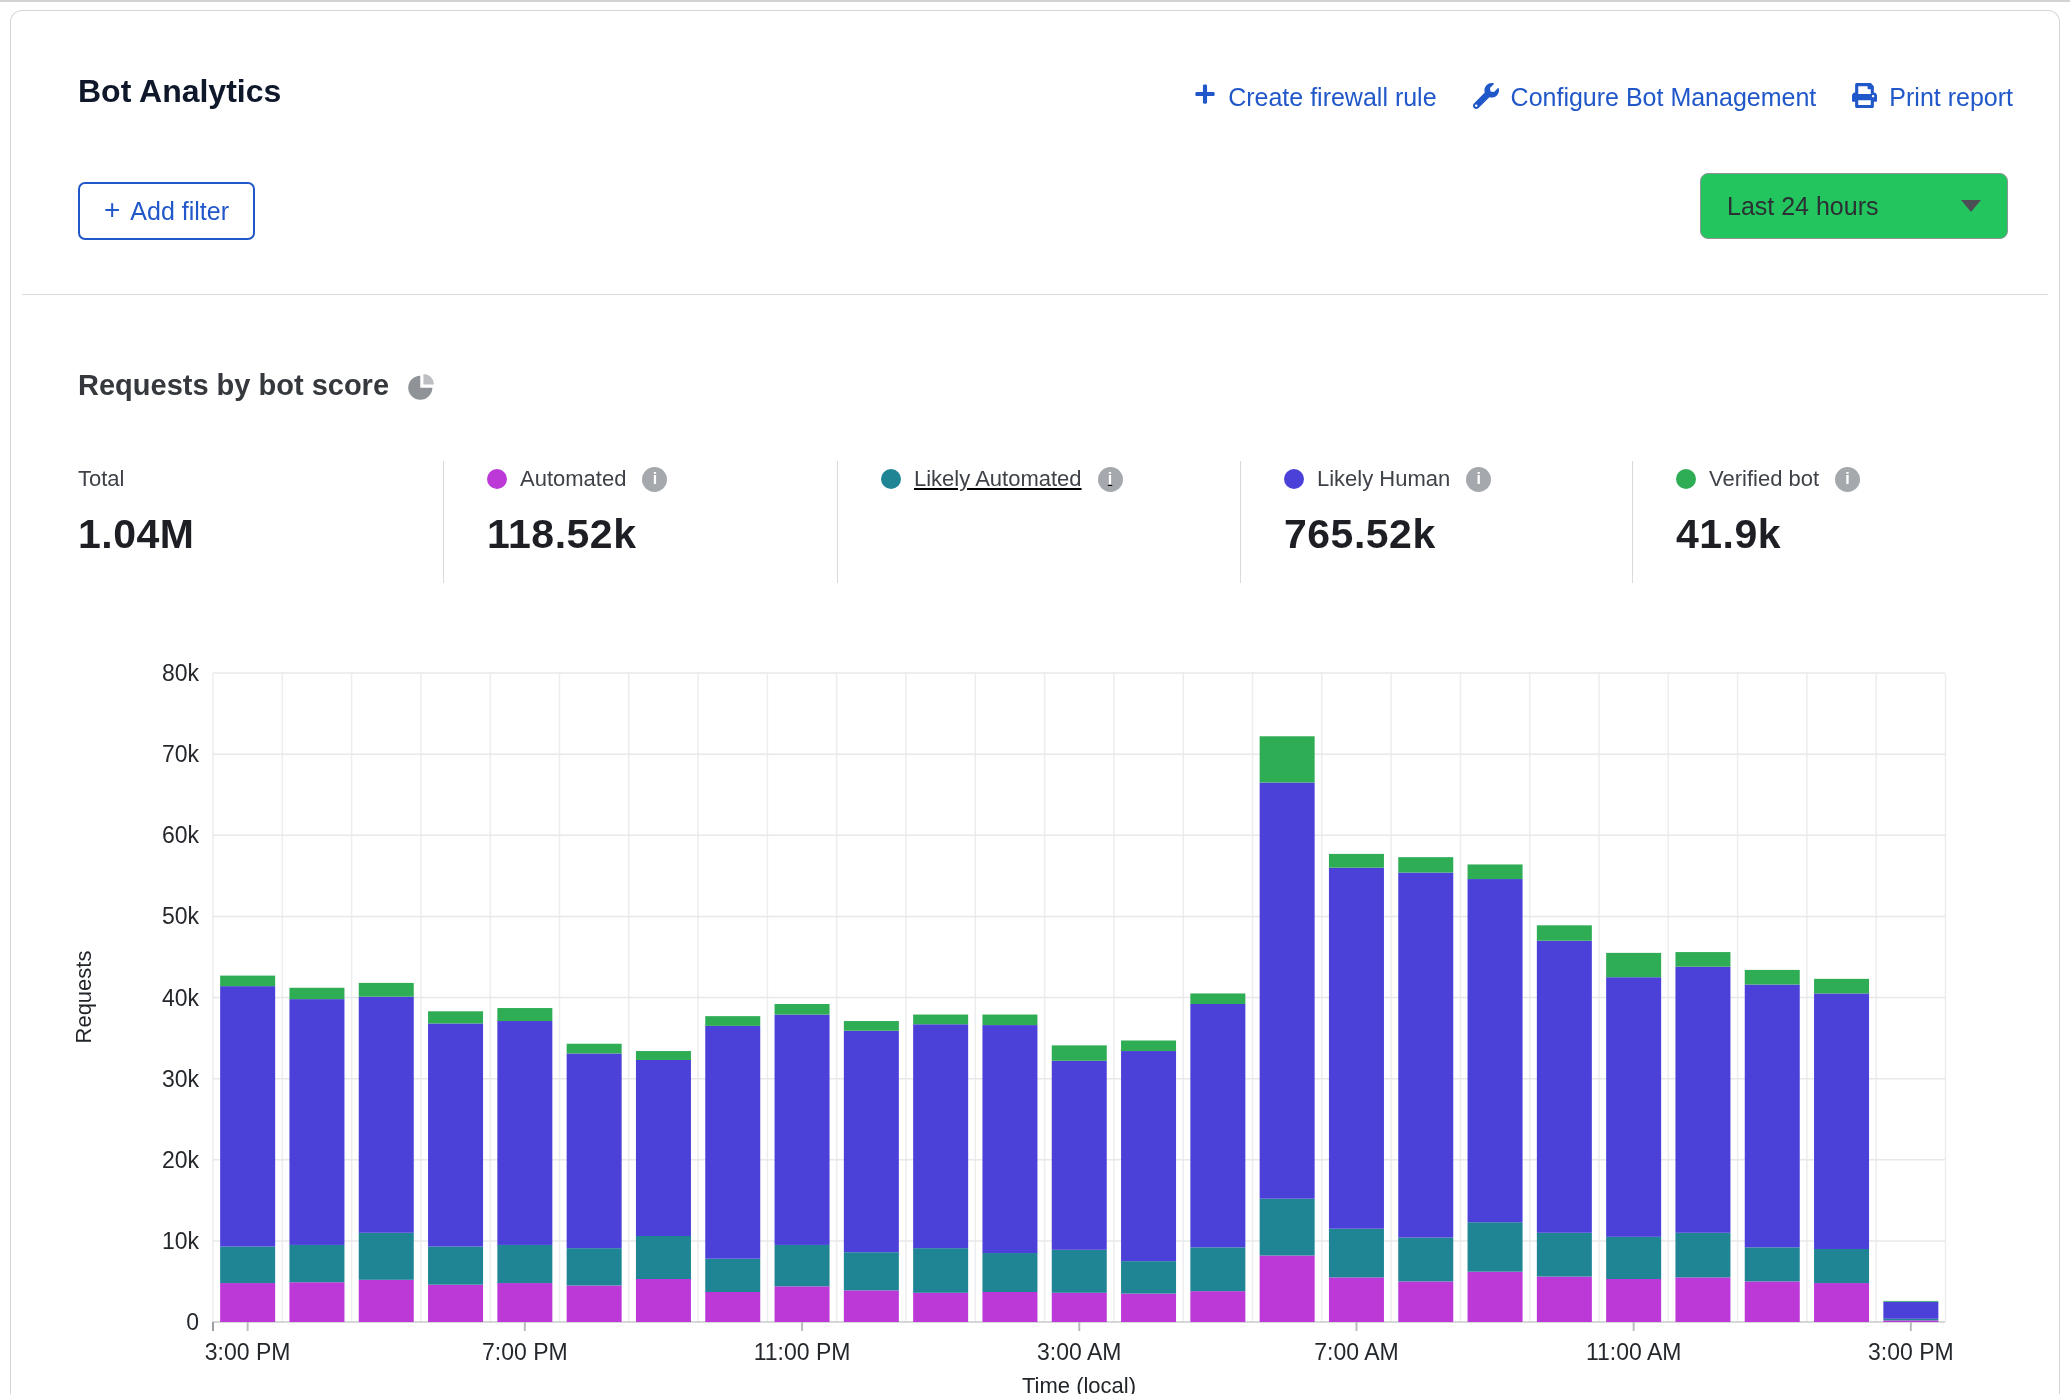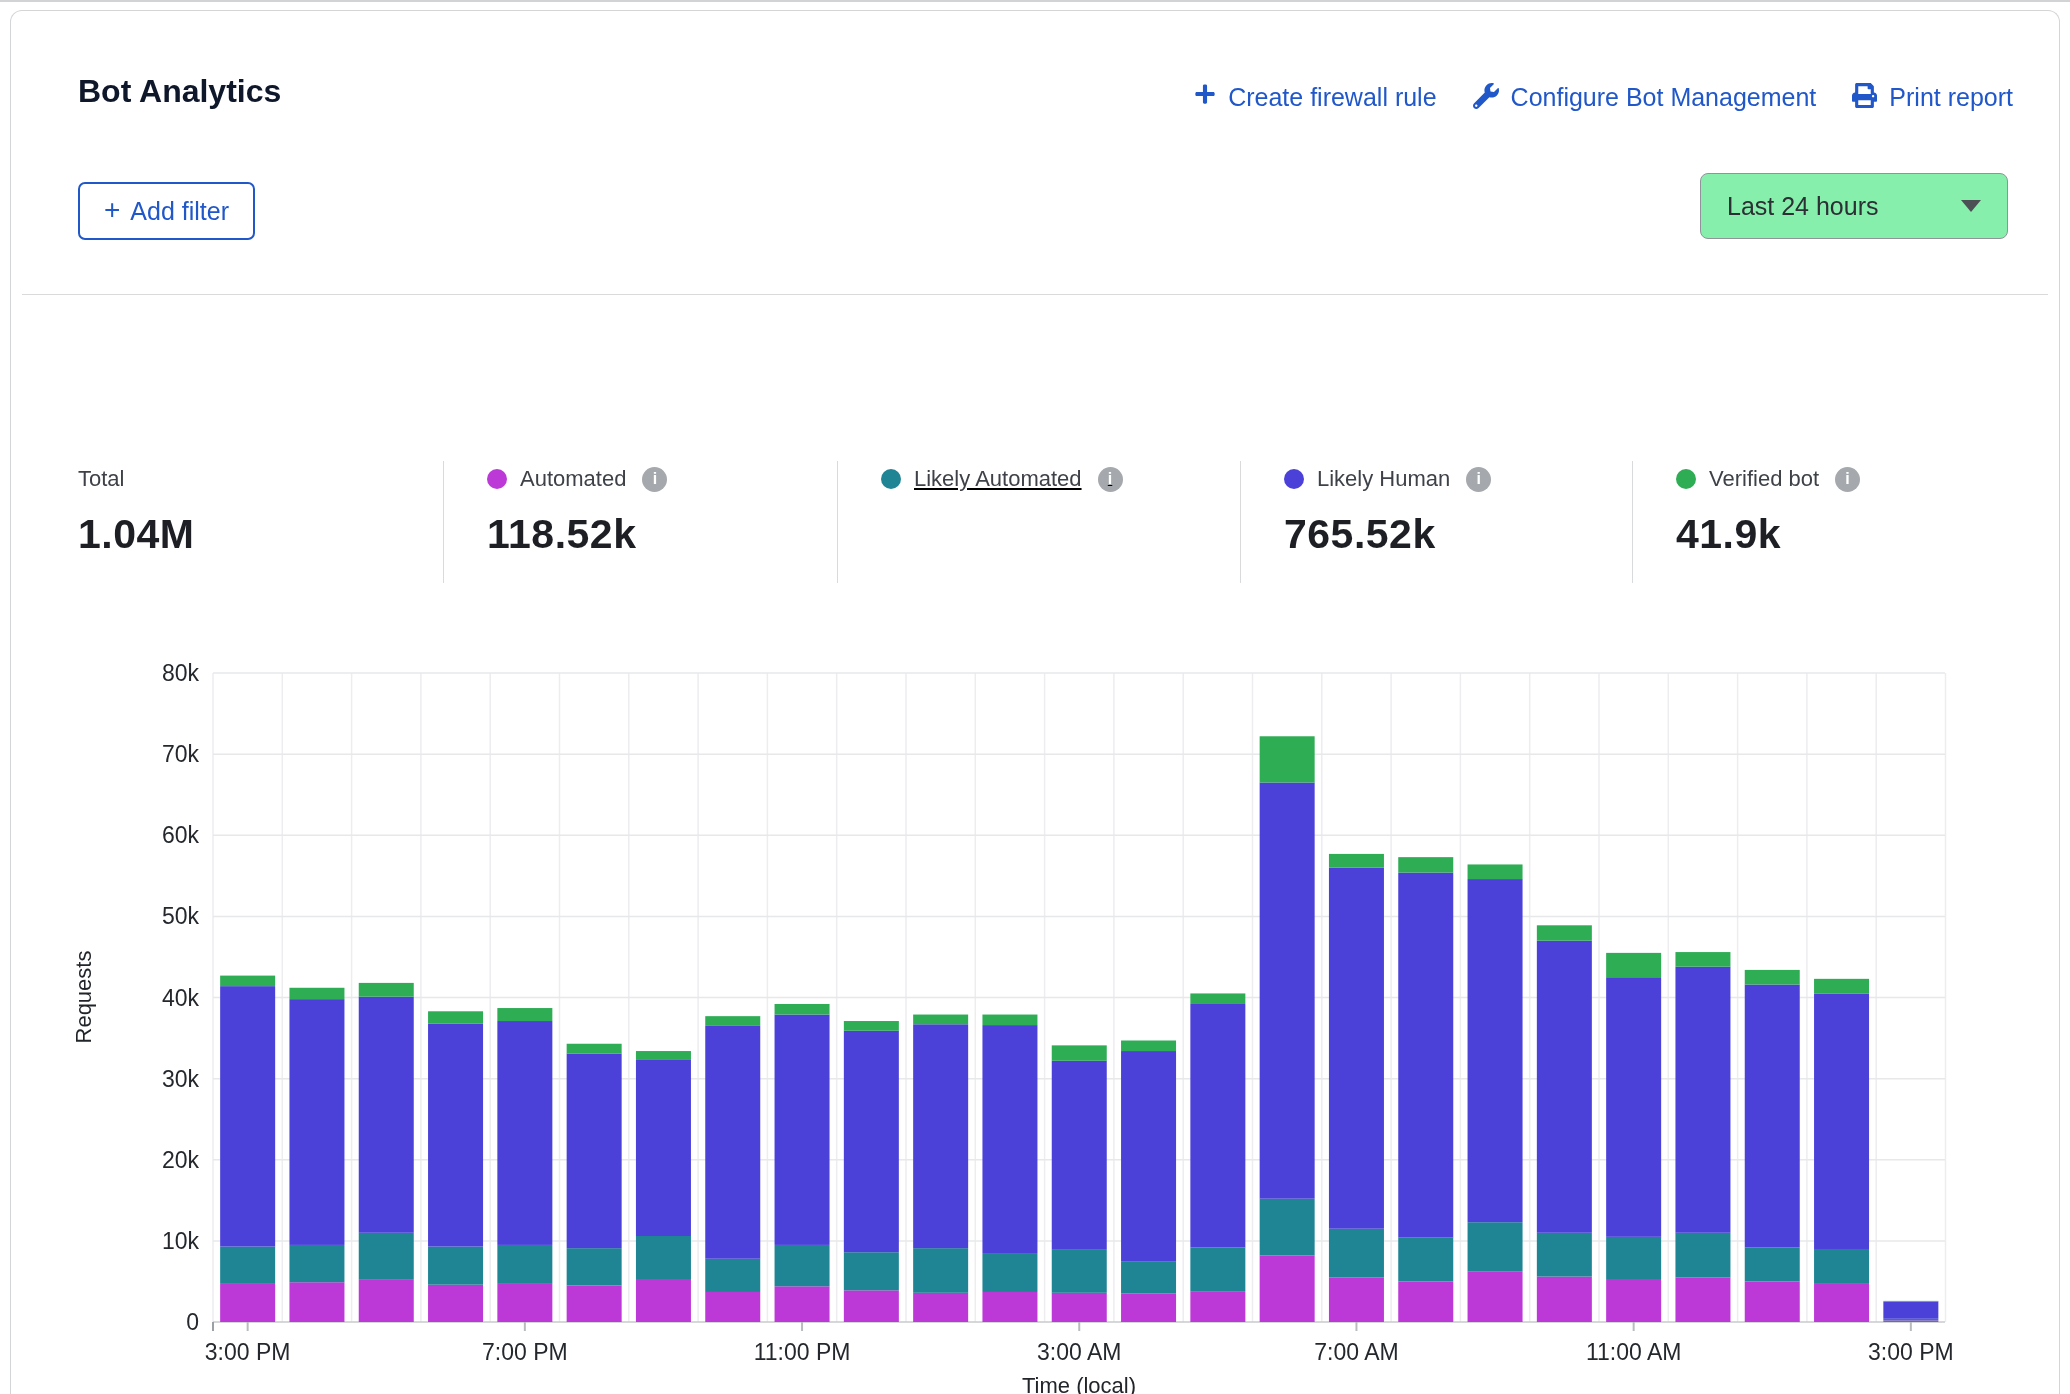--- a/index.html
+++ b/index.html
@@ -25,21 +25,21 @@
   }
   .action-link svg{flex:0 0 auto;}
   .add-filter-btn{
     position:absolute;left:67px;top:171px;height:58px;display:inline-flex;align-items:center;gap:10px;
     padding:0 24px;border:2px solid var(--accent,#2057c9);border-radius:7px;background:#fff;
     color:var(--accent,#2057c9);font-size:25px;cursor:pointer;box-sizing:border-box;
   }
   .add-filter-btn .plus{font-size:28px;font-weight:400;line-height:1;margin-top:-2px;}
   .time-range{
     position:absolute;right:51px;top:162px;width:308px;height:66px;box-sizing:border-box;
-    border:1px solid #90949a;border-radius:8px;background:#86efac;display:flex;align-items:center;
+    border:1px solid #90949a;border-radius:8px;background:#22c55e;display:flex;align-items:center;
     padding:0 26px;font-size:25px;color:#2c2f33;cursor:pointer;justify-content:space-between;
   }
   .caret-down{
     width:0;height:0;border-left:10px solid transparent;border-right:10px solid transparent;
     border-top:12px solid #4c4f54;
   }
   .header-divider{position:absolute;left:11px;right:11px;top:283px;height:1px;background:#d9dadc;}
   .section-title{
     position:absolute;left:67px;top:358px;display:flex;align-items:center;gap:18px;
     font-size:29px;font-weight:700;color:#35383d;
@@ -101,20 +101,29 @@
     <span>Add filter</span>
   </button>
 
   <div class="time-range">
     <span>Last 24 hours</span>
     <span class="caret-down"></span>
   </div>
 
   <div class="header-divider"></div>
 
+  <div class="section-title">
+    <span>Requests by bot score</span>
+    <span style="display:inline-flex;margin-top:2px;">
+      <svg width="29" height="29" viewBox="0 0 24 24">
+        <path d="M11 13 L11 3 A10 10 0 1 0 21 13 Z" fill="#8f9296"></path>
+        <path d="M13.6 10.4 L13.6 1.6 A9 9 0 0 1 22.4 10.4 Z" fill="#bcbec1"></path>
+      </svg>
+    </span>
+  </div>
 
   <div class="stats">
     <div class="stat" style="left:67px;">
       <div class="stat-top">
         <span class="stat-label">Total</span>
       </div>
       <div class="stat-value">1.04M</div>
     </div>
     <div class="stat-divider" style="left:432px;"></div>
 

